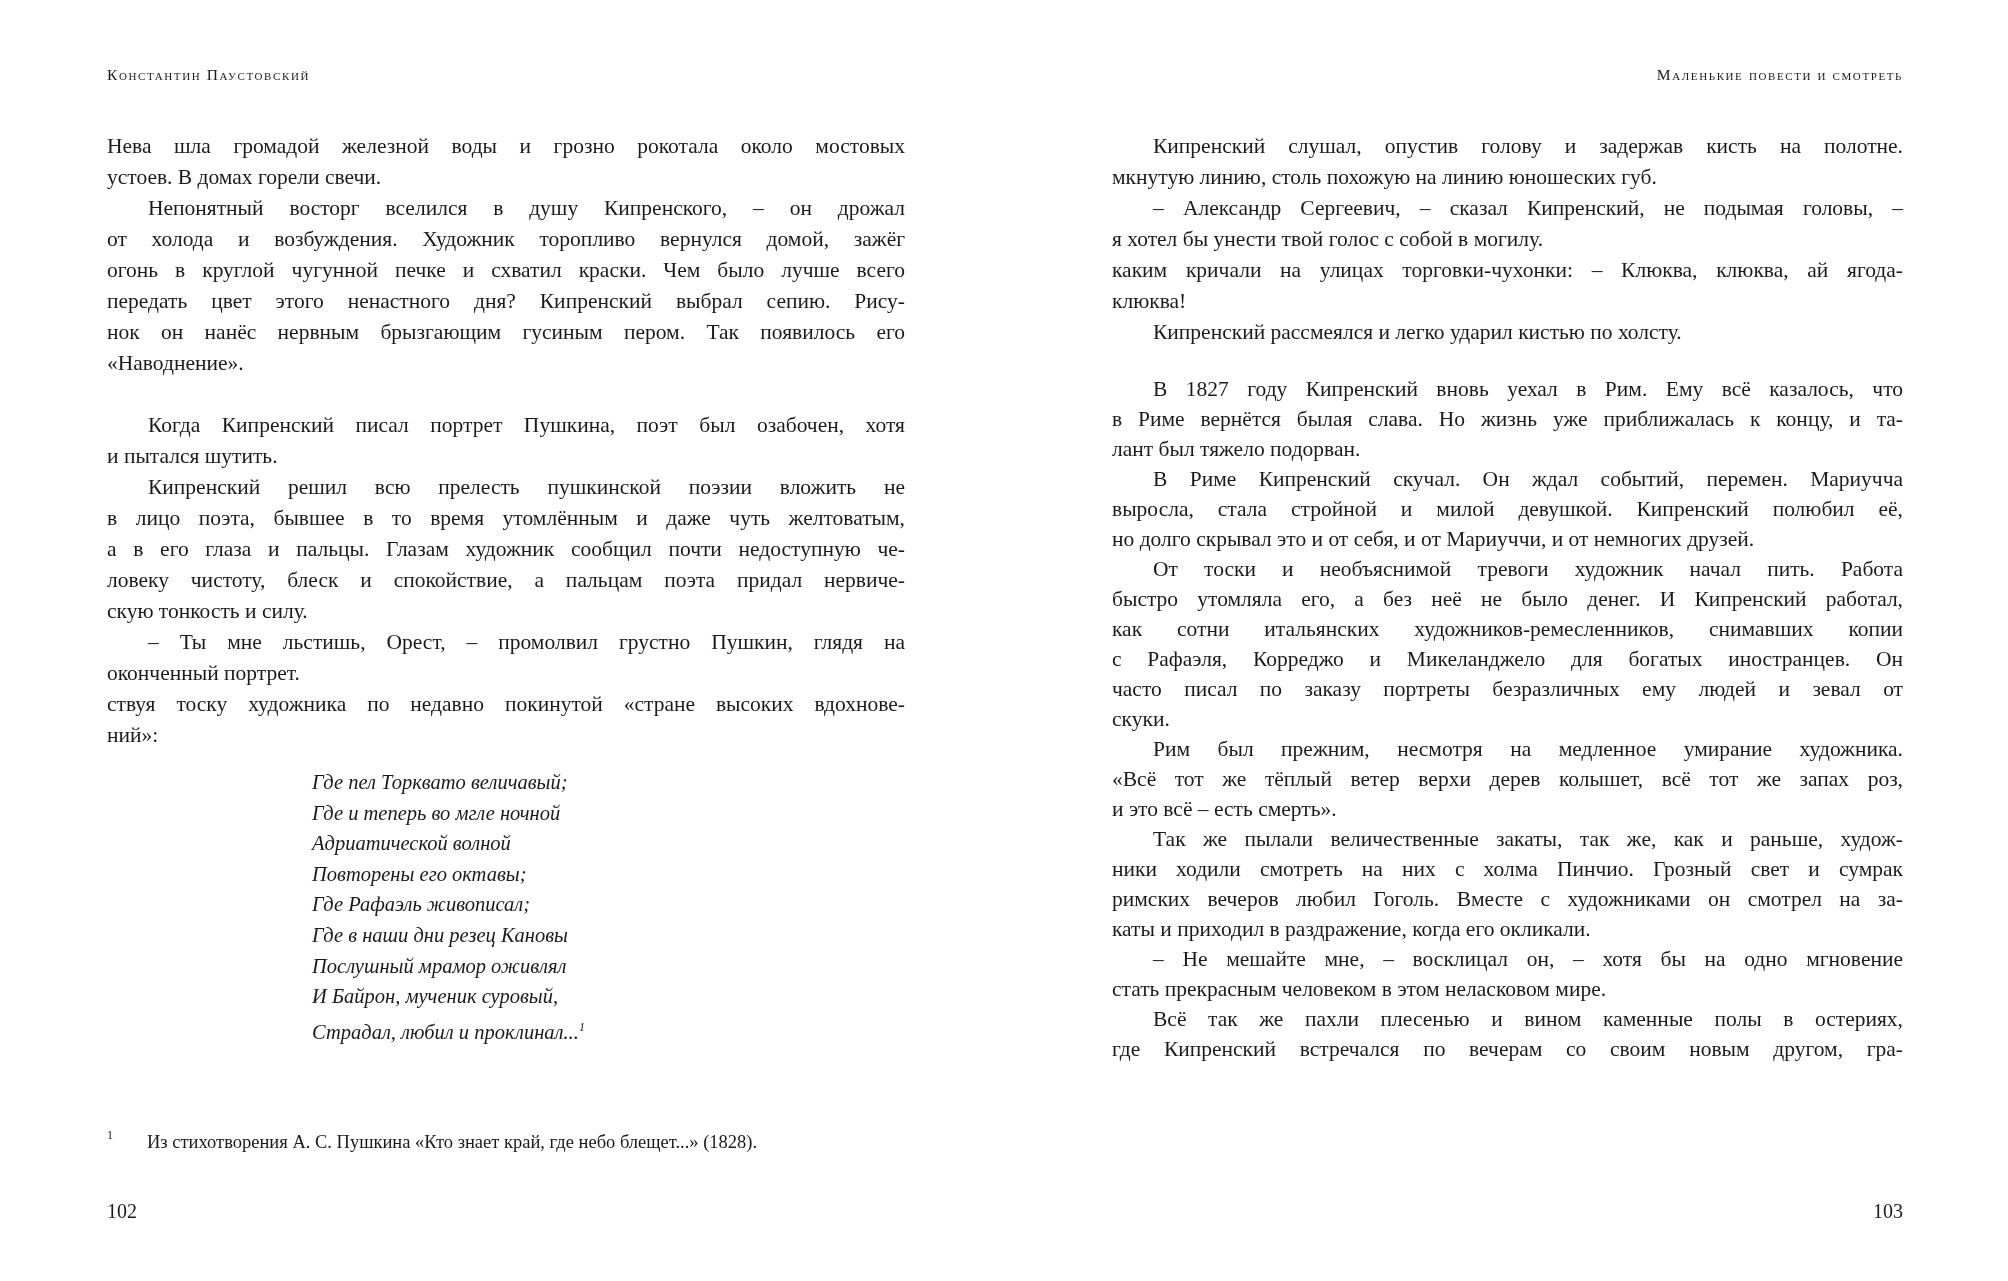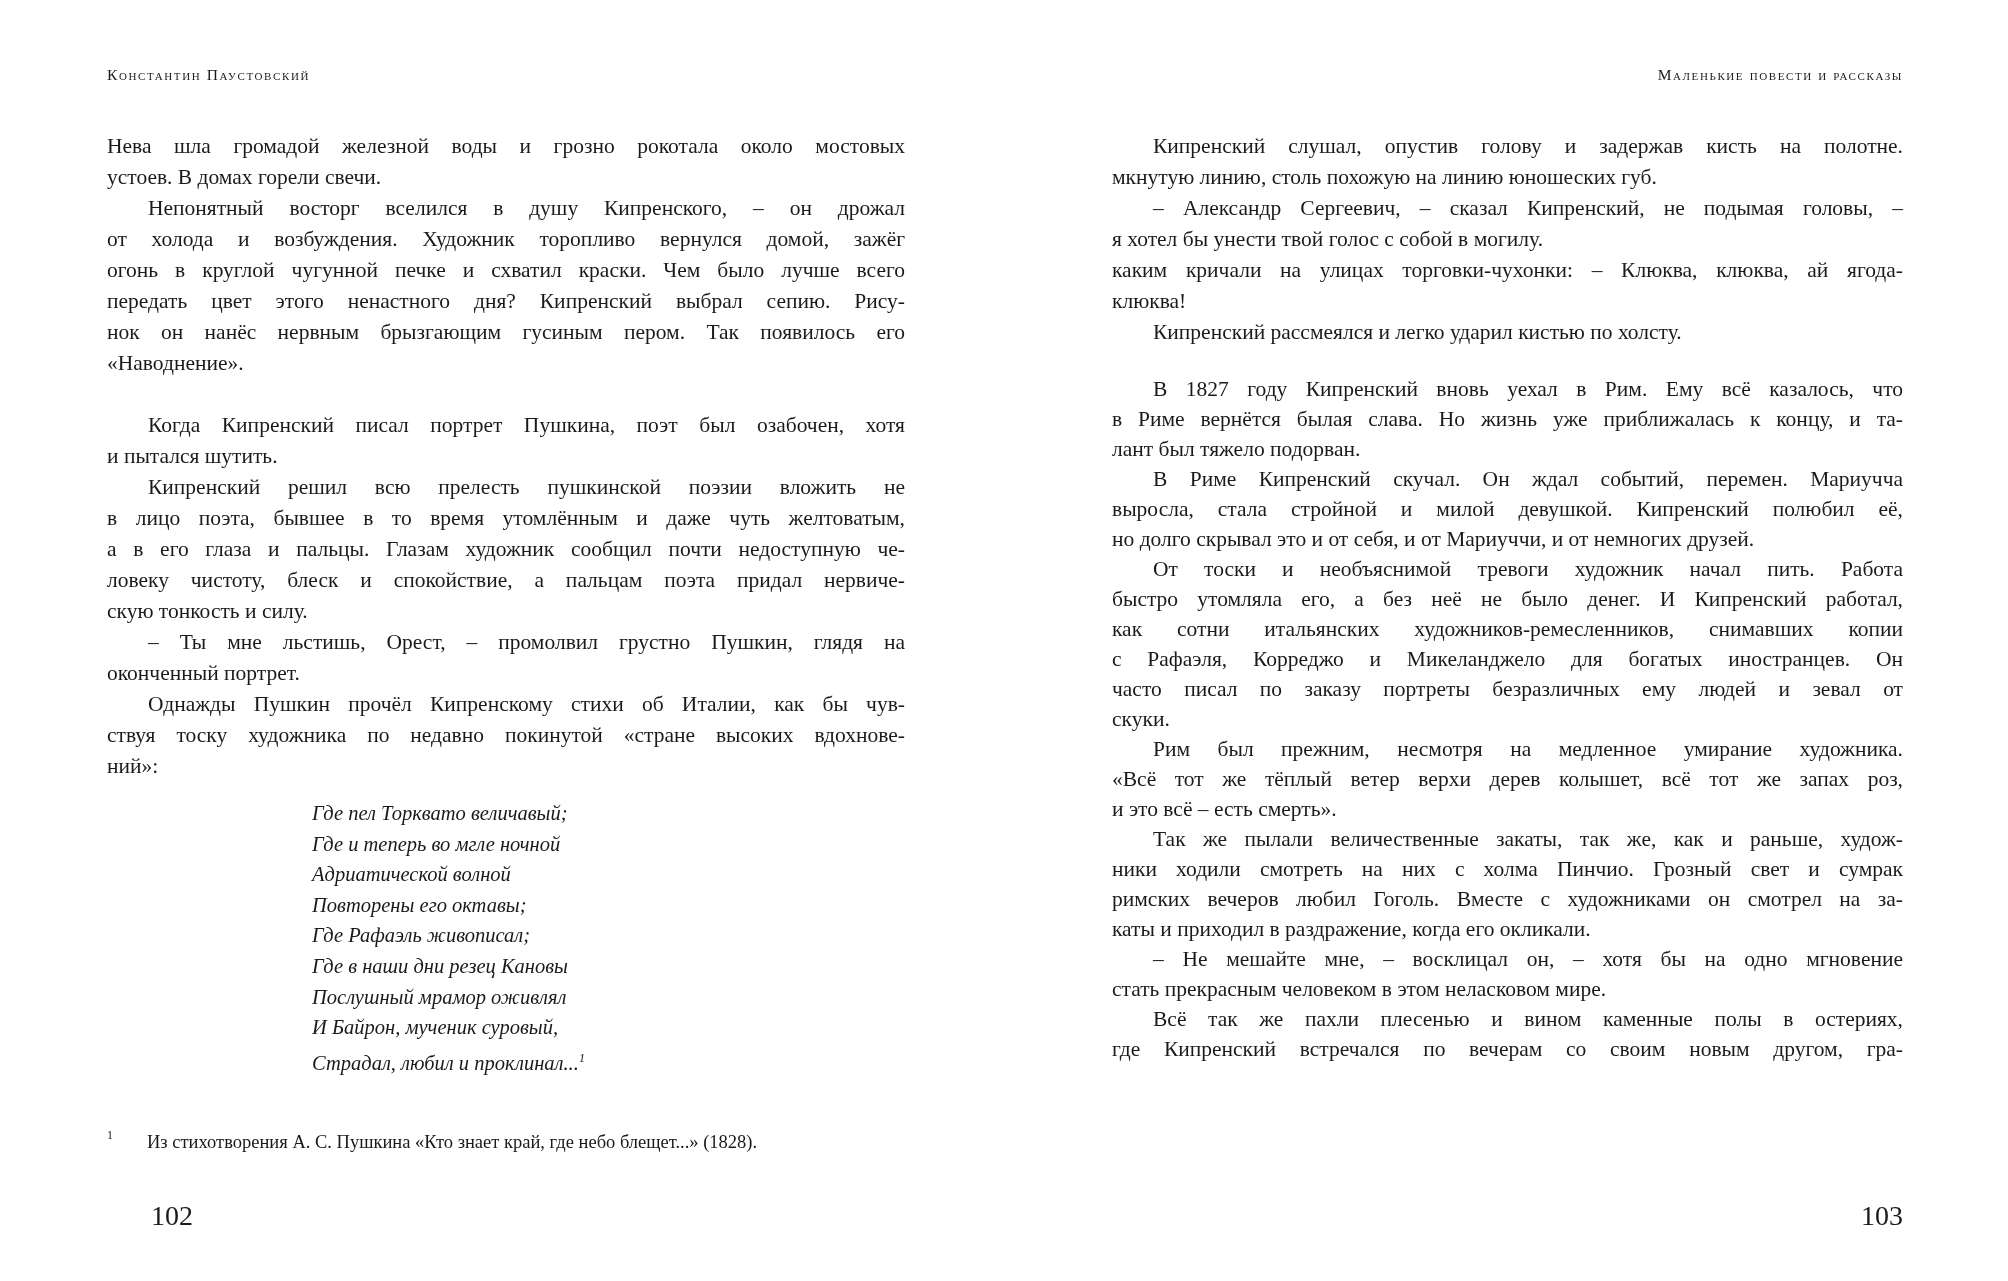--- a/index.html
+++ b/index.html
@@ -19,21 +19,21 @@
   .line.ind { padding-left: 41px; }
   .gap { height: 31px; }
   .gap.small { height: 26px; }
   #page-right .after-gap .line { height: 30px; line-height: 30px; }
   .poem { padding-left: 205px; font-style: italic; font-size: 20.5px; }
   .poem .line { text-align-last: left; height: 30.6px; line-height: 30.6px; }
   .poem sup { font-size: 12px; vertical-align: 8px; }
   .footnote { position: absolute; top: 1132px; left: 0; right: 0; font-size: 18.5px; white-space: nowrap; }
   .footnote .fn-mark { position: absolute; left: 0; top: -4px; font-size: 12px; }
   .footnote .fn-text { position: absolute; left: 40px; }
-  .folio { position: absolute; top: 1200px; font-size: 28px; margin-left: 44px; }
+  .folio { position: absolute; top: 1200px; font-size: 20px; }
   #page-left .folio { left: 0; }
   #page-right .folio { right: 0; }
 </style>
 </head>
 <body>
 
 <div class="page" id="page-left">
   <div class="running-head">Константин Паустовский</div>
   <div class="text">
     <div>
@@ -50,21 +50,20 @@
     <div>
         <span class="line ind">Когда Кипренский писал портрет Пушкина, поэт был озабочен, хотя</span>
         <span class="line last">и пытался шутить.</span>
         <span class="line ind">Кипренский решил всю прелесть пушкинской поэзии вложить не</span>
         <span class="line">в лицо поэта, бывшее в то время утомлённым и даже чуть желтоватым,</span>
         <span class="line">а в его глаза и пальцы. Глазам художник сообщил почти недоступную че-</span>
         <span class="line">ловеку чистоту, блеск и спокойствие, а пальцам поэта придал нервиче-</span>
         <span class="line last">скую тонкость и силу.</span>
         <span class="line ind">– Ты мне льстишь, Орест, – промолвил грустно Пушкин, глядя на</span>
         <span class="line last">оконченный портрет.</span>
-        <span class="line ind">Однажды Пушкин прочёл Кипренскому стихи об Италии, как бы чув-</span>
         <span class="line">ствуя тоску художника по недавно покинутой «стране высоких вдохнове-</span>
         <span class="line last">ний»:</span>
       </div>
     <div class="gap" style="height:16px"></div>
     <div class="poem">
         <span class="line"><span>Где пел Торквато величавый;</span></span>
         <span class="line"><span>Где и теперь во мгле ночной</span></span>
         <span class="line"><span>Адриатической волной</span></span>
         <span class="line"><span>Повторены его октавы;</span></span>
         <span class="line"><span>Где Рафаэль живописал;</span></span>
@@ -75,21 +74,21 @@
       </div>
   </div>
   <div class="footnote">
     <span class="fn-mark">1</span>
     <span class="fn-text">Из  стихотворения А. С. Пушкина «Кто знает край, где небо блещет...» (1828).</span>
   </div>
   <div class="folio">102</div>
 </div>
 
 <div class="page" id="page-right">
-  <div class="running-head">Маленькие повести и рассказы</div>
+  <div class="running-head">Маленькие повести и смотреть</div>
   <div class="text">
     <div>
         <span class="line ind">Кипренский слушал, опустив голову и задержав кисть на полотне.</span>
         <span class="line last">мкнутую линию, столь похожую на линию юношеских губ.</span>
         <span class="line ind">– Александр Сергеевич, – сказал Кипренский, не подымая головы, –</span>
         <span class="line last">я хотел бы унести твой голос с собой в могилу.</span>
         <span class="line">каким кричали на улицах торговки-чухонки: – Клюква, клюква, ай ягода-</span>
         <span class="line last">клюква!</span>
         <span class="line ind last">Кипренский рассмеялся и легко ударил кистью по холсту.</span>
       </div>

